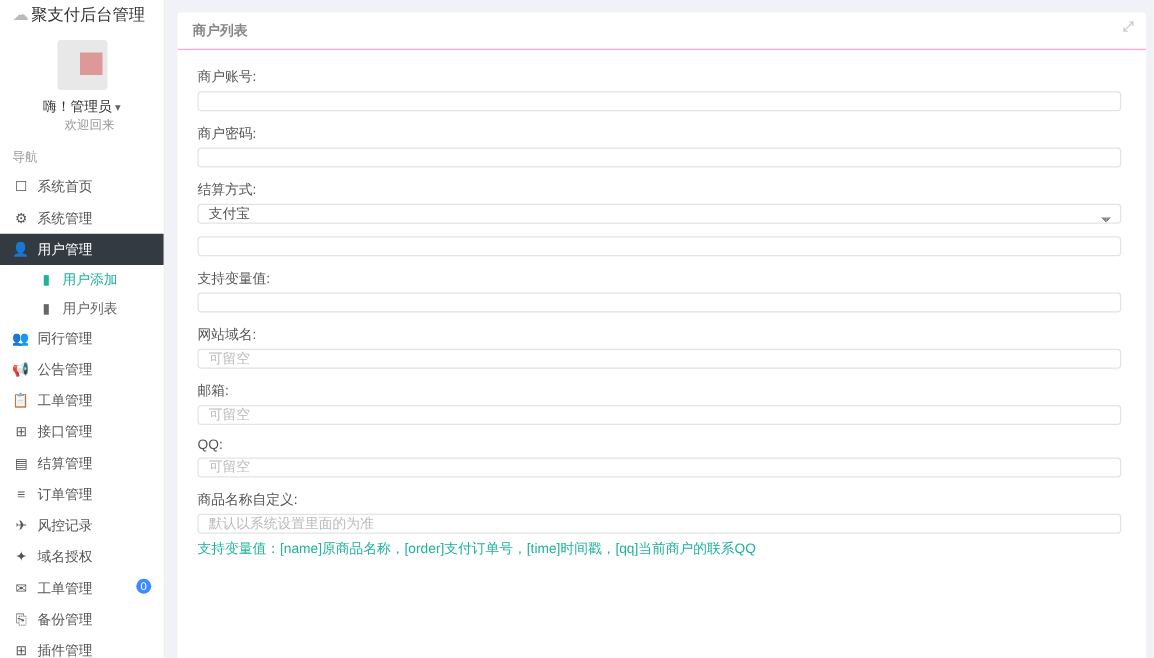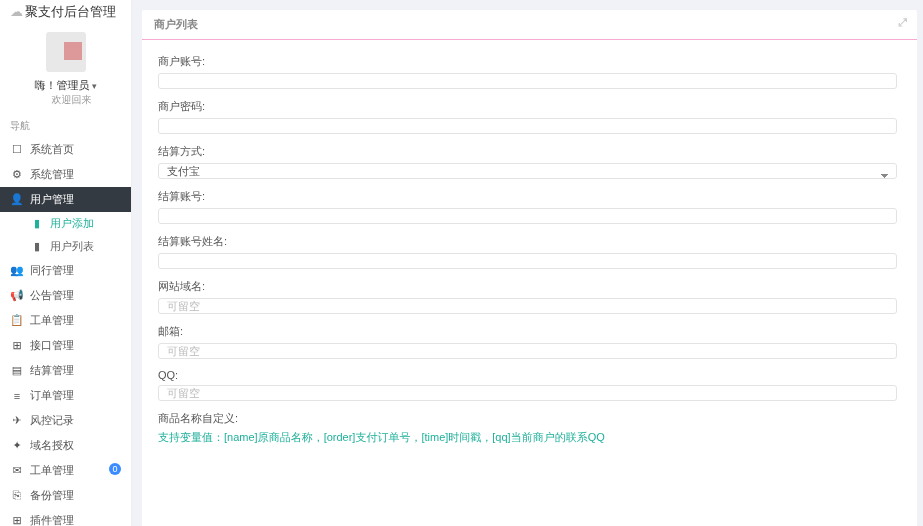--- a/index.html
+++ b/index.html
@@ -259,43 +259,43 @@
     </div>
 
     <div class="form-group">
       <label class="form-label">结算方式:</label>
       <select class="form-select">
         <option>支付宝</option>
       </select>
     </div>
 
     <div class="form-group">
-      <label class="form-label">结算账号:</label>
       <input class="form-input" style="">
     </div>
 
     <div class="form-group">
-      <label class="form-label">结算账号姓名:</label>
+      <label class="form-label">支持变量值:</label>
       <input class="form-input" style="">
     </div>
 
     <div class="form-group">
       <label class="form-label">网站域名:</label>
       <input class="form-input" placeholder="可留空" style="">
     </div>
 
     <div class="form-group">
       <label class="form-label">邮箱:</label>
       <input class="form-input" placeholder="可留空" style="">
     </div>
 
     <div class="form-group">
       <label class="form-label">QQ:</label>
       <input class="form-input" placeholder="可留空" style="">
     </div>
 
     <div class="form-group">
       <label class="form-label">商品名称自定义:</label>
+      <input class="form-input" placeholder="默认以系统设置里面的为准" style="">
       <div class="help-text">支持变量值：[name]原商品名称，[order]支付订单号，[time]时间戳，[qq]当前商户的联系QQ</div>
     </div>
 
   </div>
 </div>
 
 </body></html>

